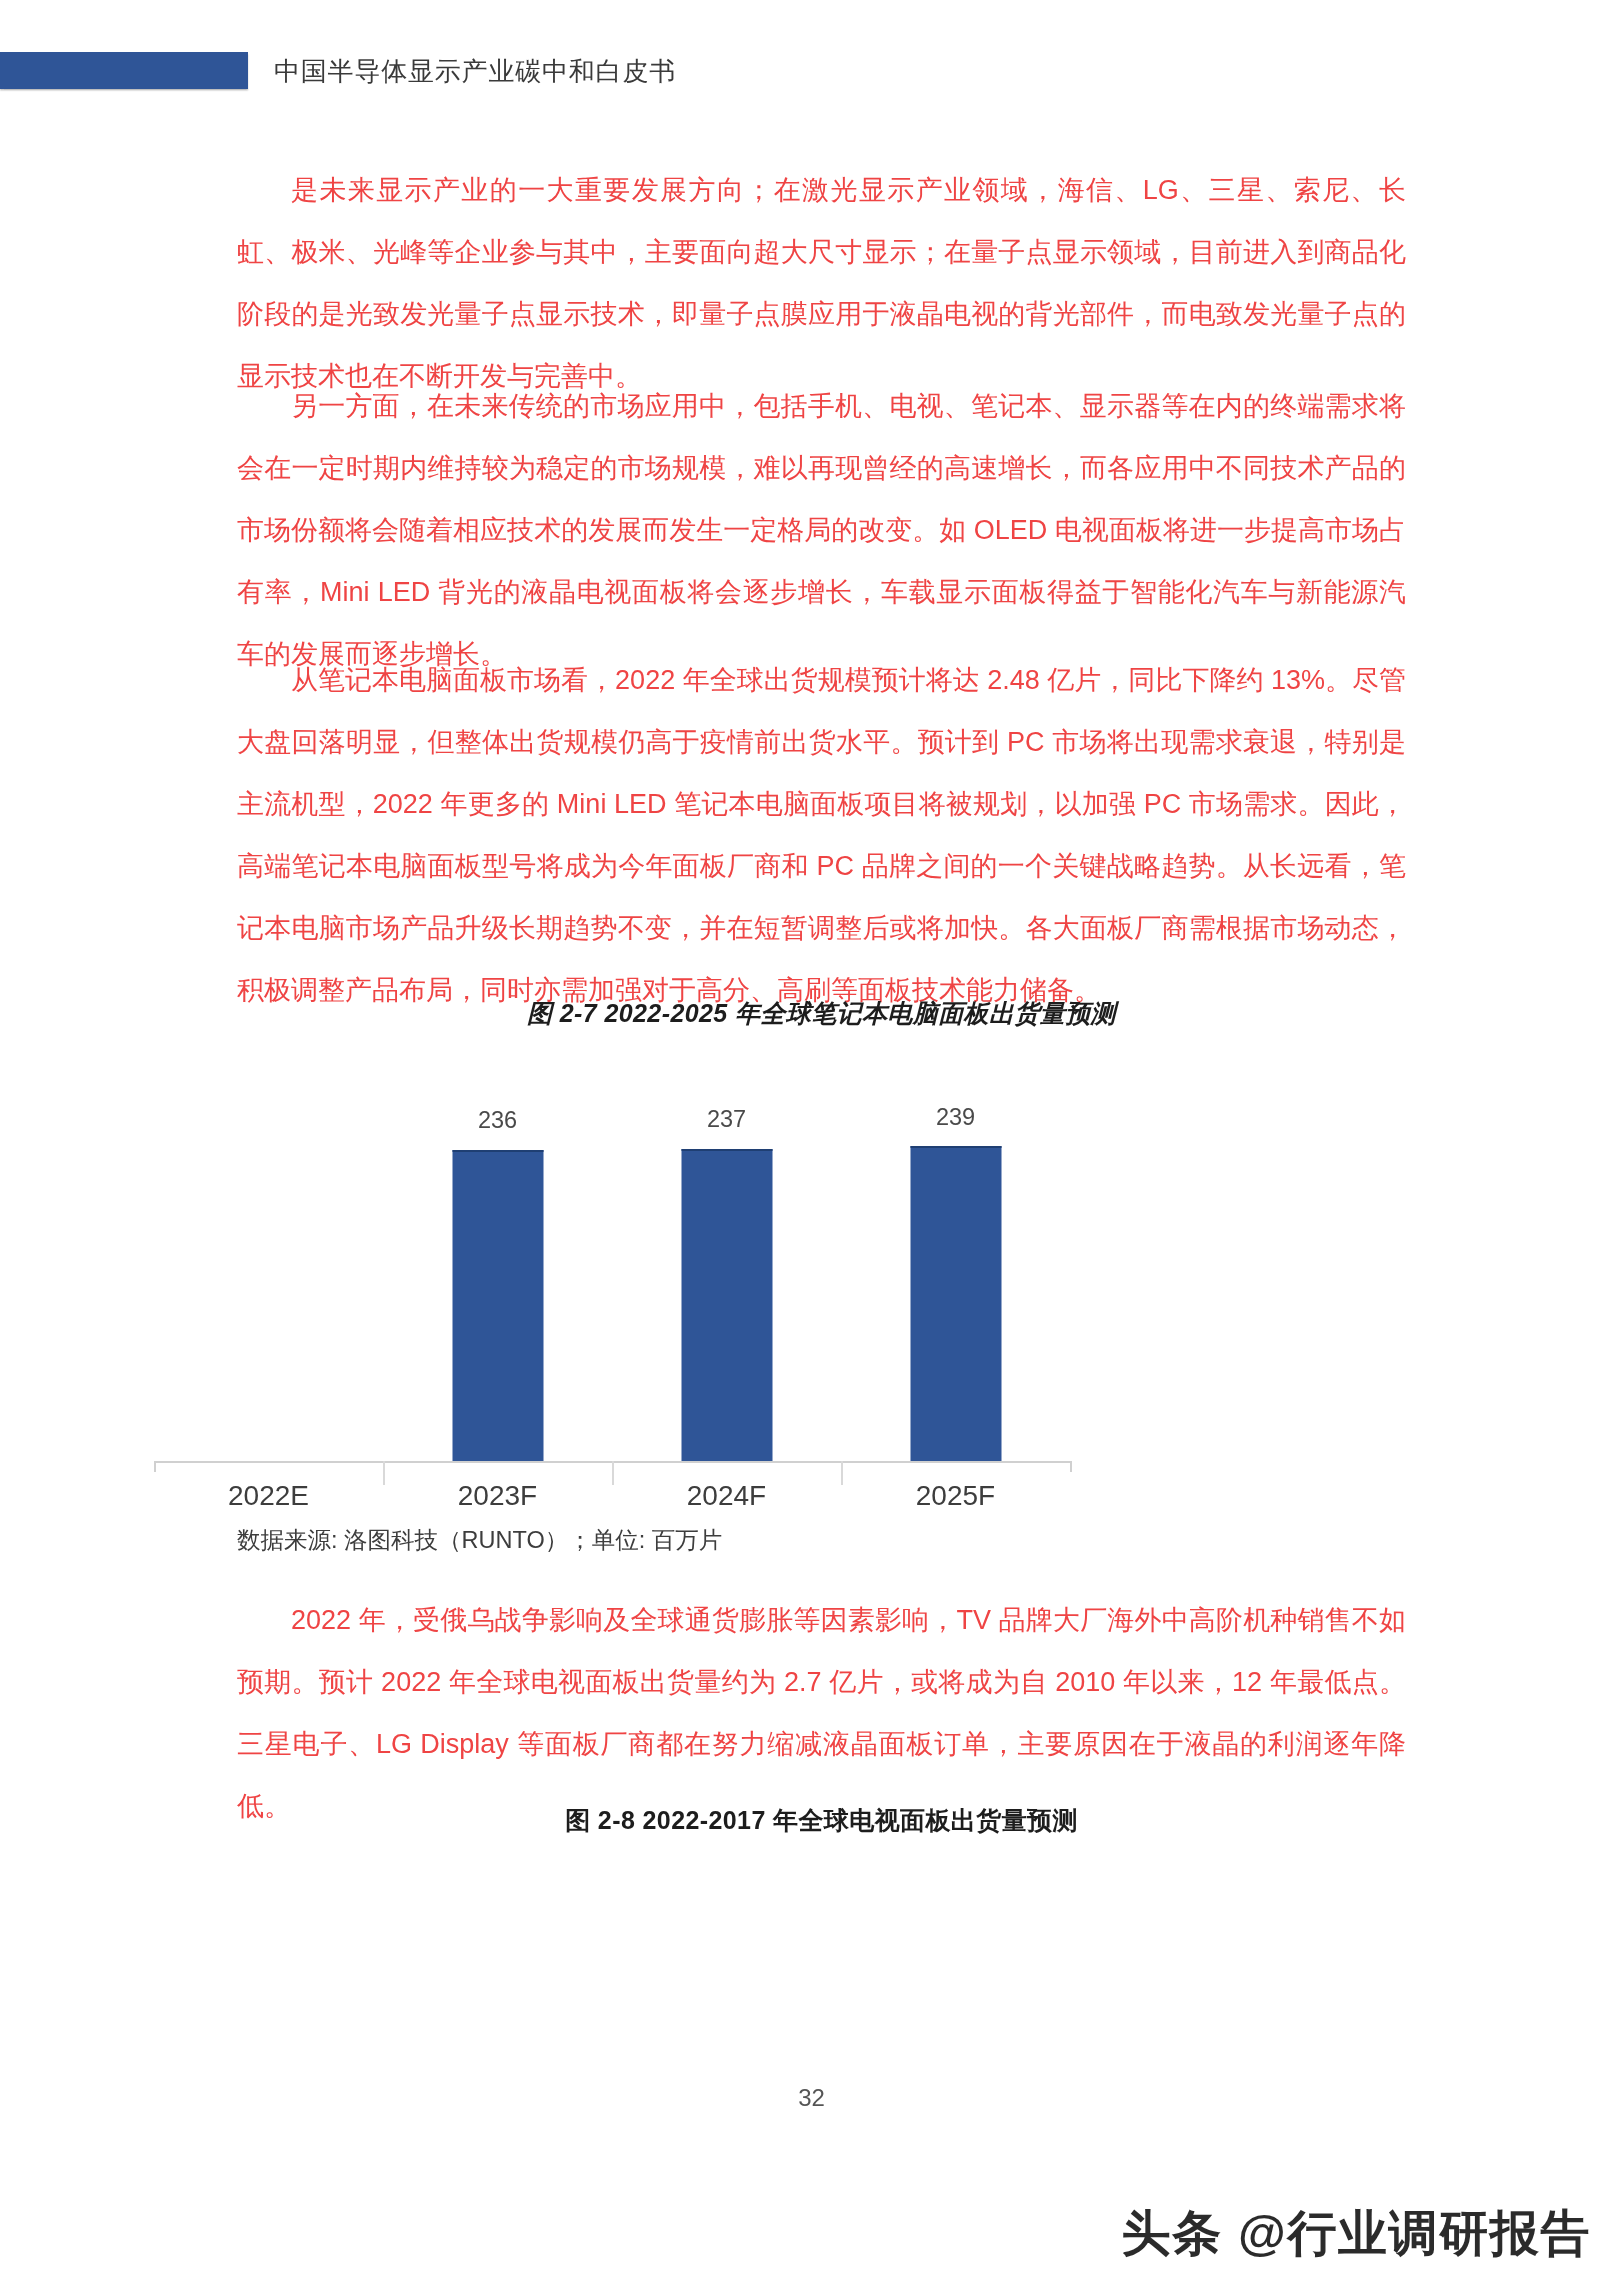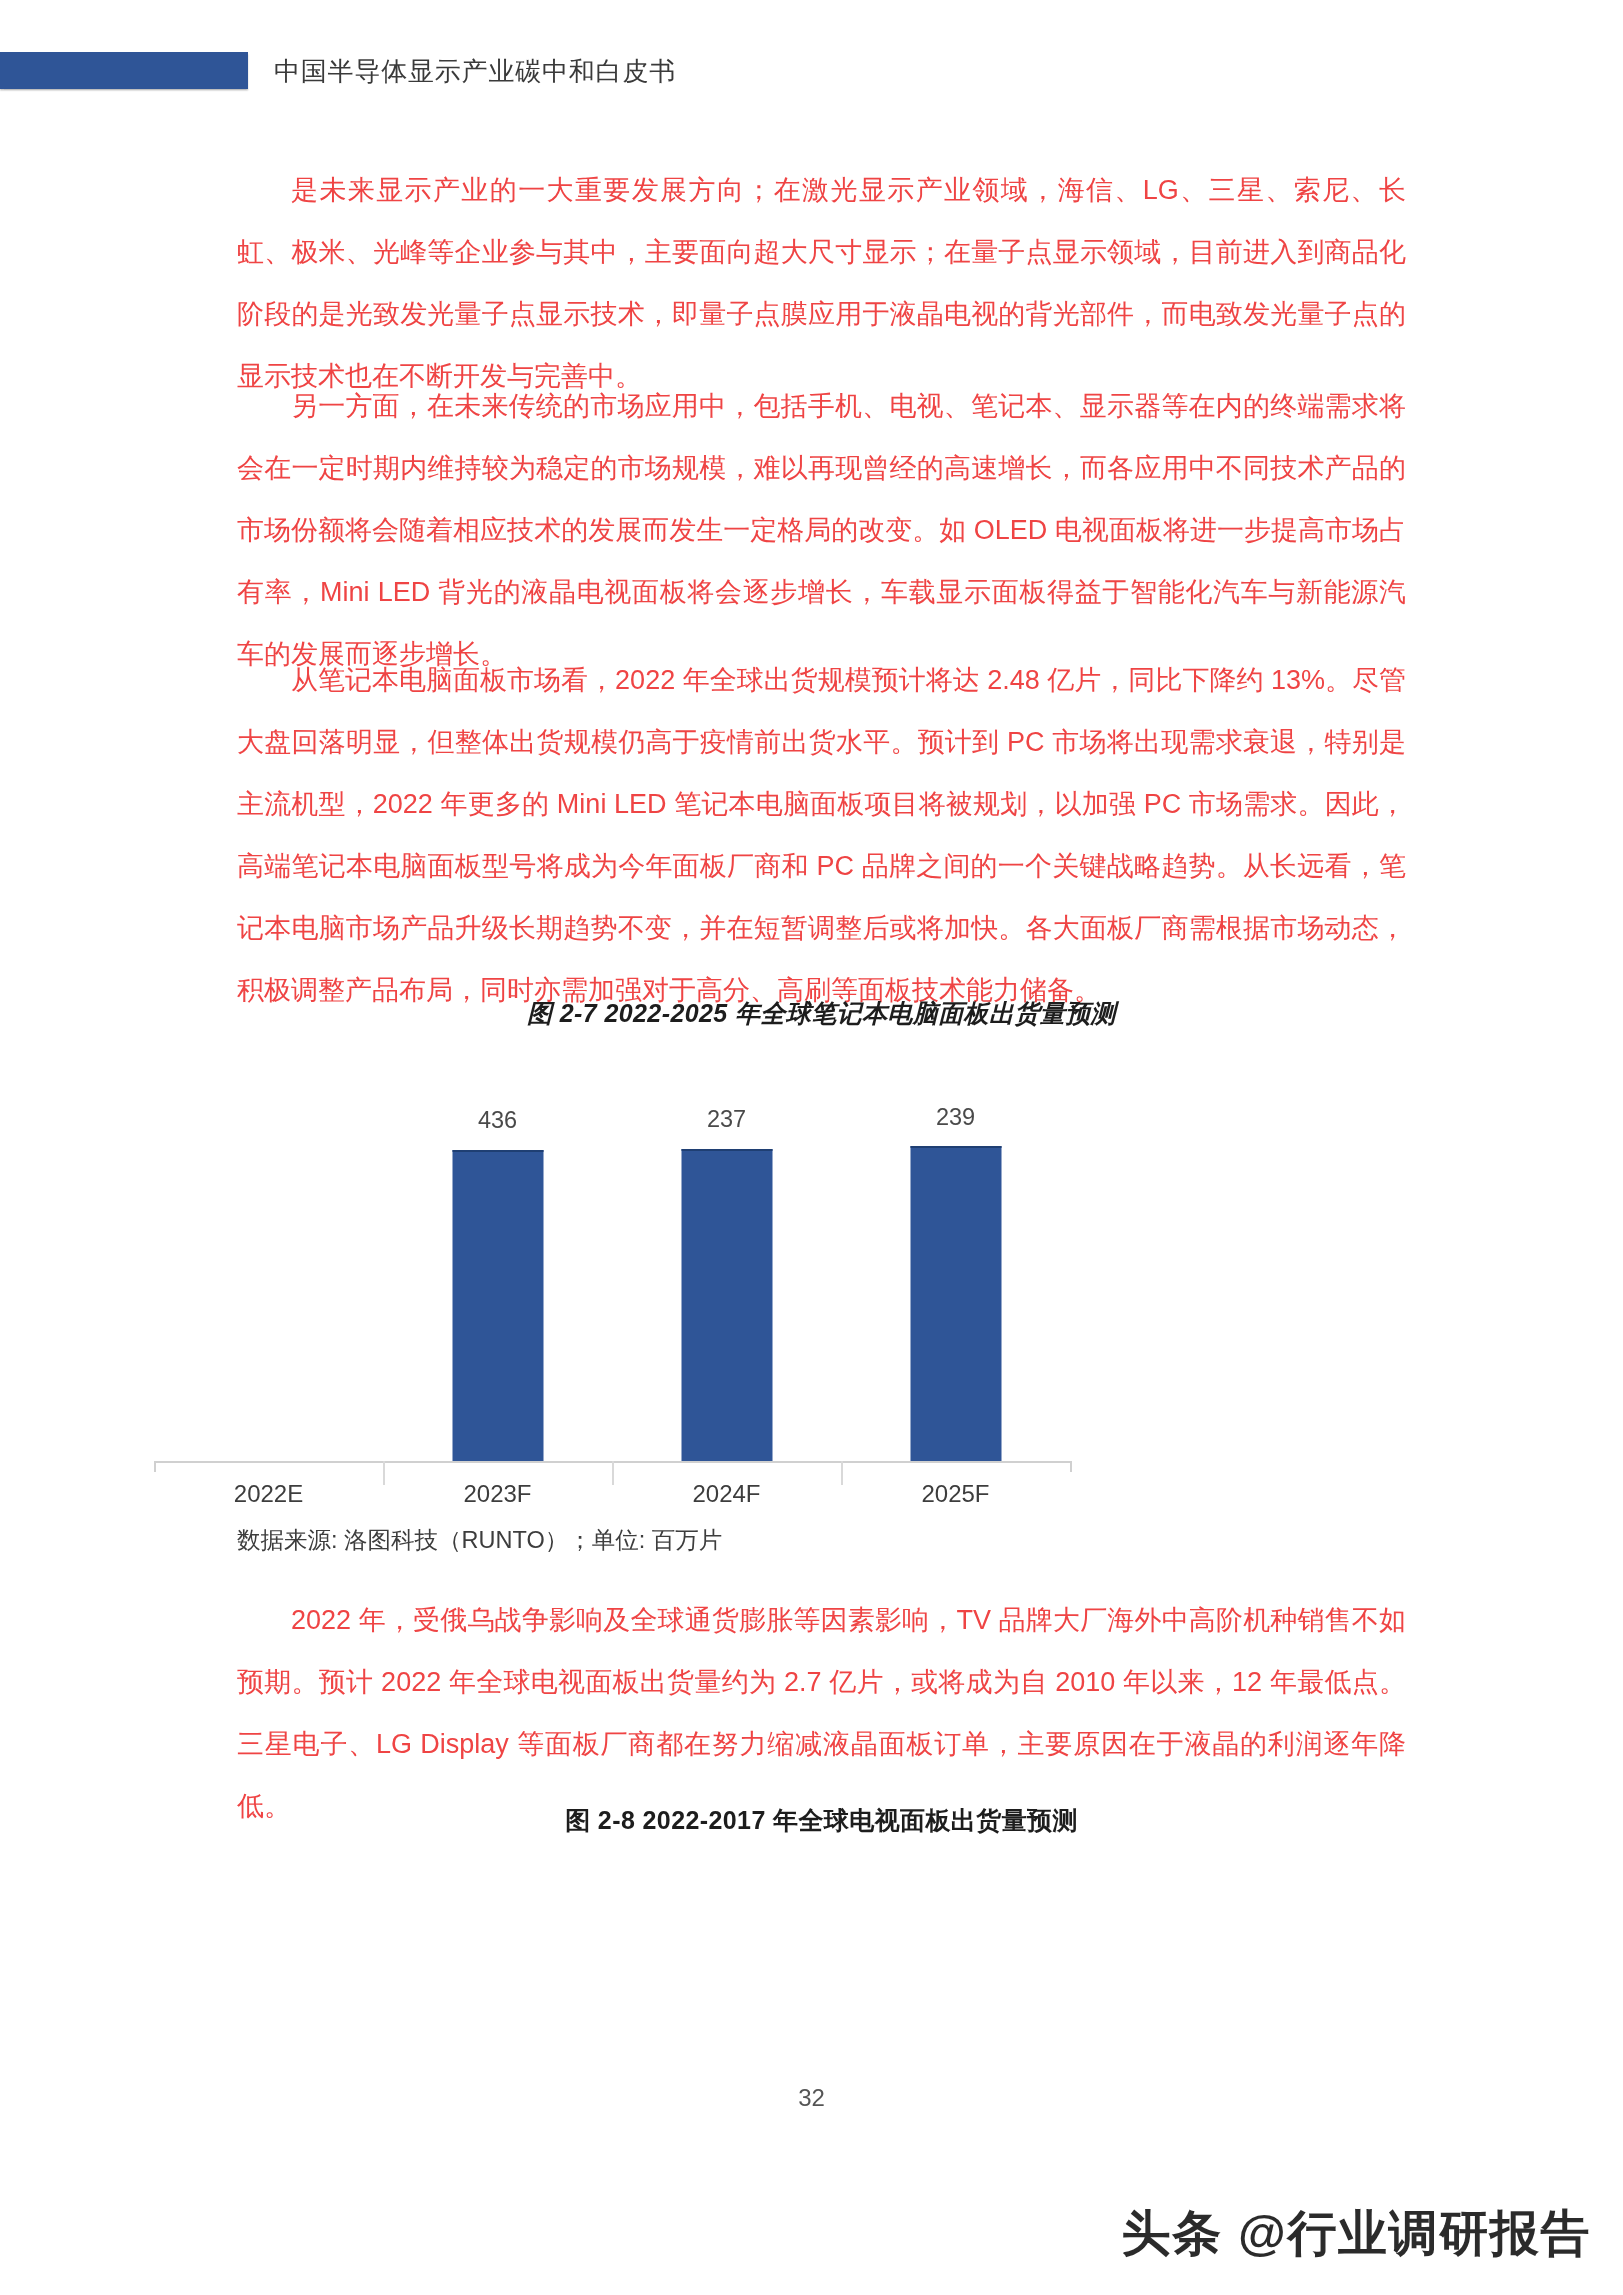--- a/index.html
+++ b/index.html
@@ -80,21 +80,21 @@
     background:#d0d0d0;
   }
   .axis-end {
     position:absolute; top:406px; width:1.6px; height:11.4px; background:#d0d0d0;
   }
   .tick {
     position:absolute; top:406px; width:1.6px; height:24px; background:#d9d9d9;
   }
   .cat-label {
     position:absolute; top:425px; width:229px;
-    text-align:center; font-size:24px; color:#3d3d3d;
+    text-align:center; font-size:28px; color:#3d3d3d;
   }
 
   .source-note {
     position:absolute; left:237px; top:1524px;
     font-size:23.5px; color:#3d3d3d; white-space:nowrap;
   }
 
   
   .page-number {
     position:absolute; left:0; top:2084px; width:1623px;
@@ -127,21 +127,21 @@
   <p class="body indent para4">2022 年，受俄乌战争影响及全球通货膨胀等因素影响，TV 品牌大厂海外中高阶机种销售不如预期。预计 2022 年全球电视面板出货量约为 2.7 亿片，或将成为自 2010 年以来，12 年最低点。三星电子、LG Display 等面板厂商都在努力缩减液晶面板订单，主要原因在于液晶的利润逐年降低。</p>
 
   <div class="fig-caption cap28">图 2-8  2022-2017 年全球电视面板出货量预测</div>
 </div>
 
 <div class="chart">
   <div class="plot">
 
 
     <div class="bar-slot" style="left:229px;">
-      <div class="bar-value" style="bottom: 327px;">436</div>
+      <div class="bar-value" style="bottom: 327px;">236</div>
       <div class="bar" style="height: 309px;"></div>
     </div>
 
     <div class="bar-slot" style="left:458px;">
       <div class="bar-value" style="bottom: 328px; margin-top: 29px;">237</div>
       <div class="bar" style="height: 310px;"></div>
     </div>
 
     <div class="bar-slot" style="left:687px;">
       <div class="bar-value" style="bottom: 330px;">239</div>

